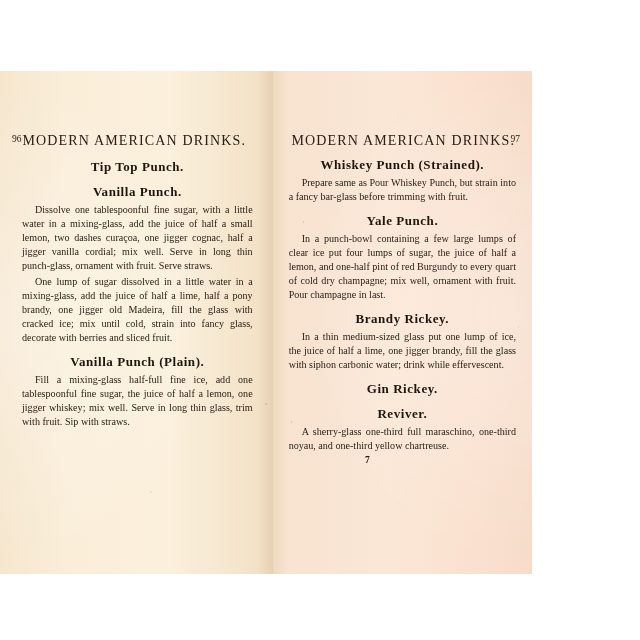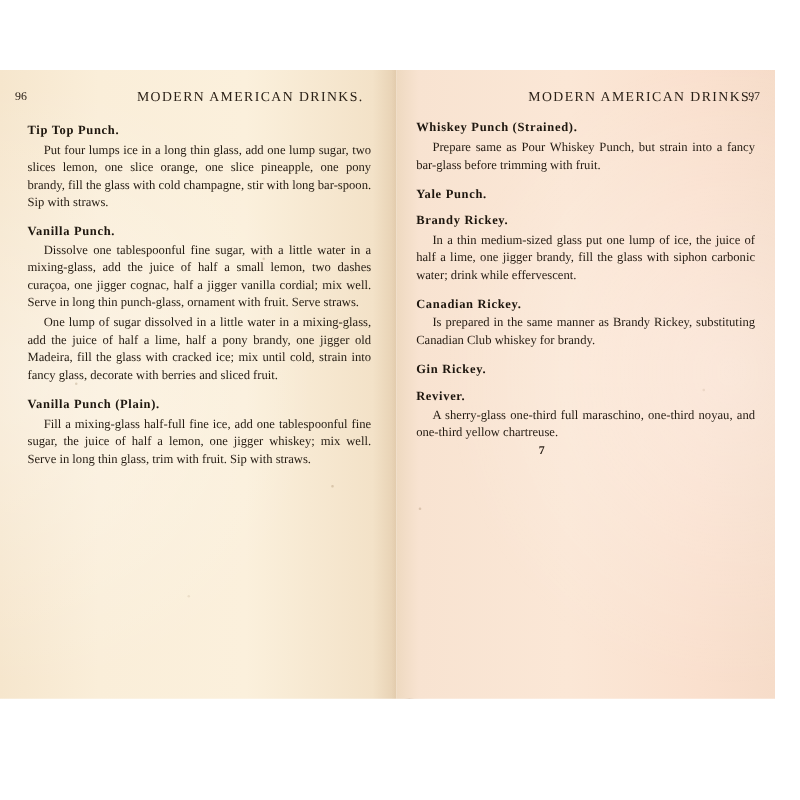--- a/index.html
+++ b/index.html
@@ -11,22 +11,22 @@
     width: 640px;
     height: 640px;
     overflow: hidden;
     font-family: "Liberation Serif", "DejaVu Serif", serif;
   }
 
   
   #book-spread {
     position: absolute;
     left: 0;
-    top: 56px;
-    width: 620px;
+    top: 71px;
+    width: 532px;
     height: 503px;
     display: flex;
     box-shadow: 0 0 0 0 transparent;
   }
 
   .page {
     position: relative;
     height: 100%;
     box-sizing: border-box;
     overflow: hidden;
@@ -89,45 +89,46 @@
   #stitch-upper { top: 328px; }
   #stitch-lower { top: 454px; }
 
   
   .running-head-row {
     position: relative;
     height: 17px;
     margin-bottom: 8px;
   }
   .running-head {
-    text-align: right;
-    font-size: 11px;
+    text-align: center;
+    font-size: 14px;
     letter-spacing: 1.15px;
     color: #2a2016;
     font-variant: small-caps;
     text-transform: uppercase;
     white-space: nowrap;
+    margin-top: 46px;
   }
   #left-head { padding-right: 6px; }
   #right-head { padding-left: 2px; }
 
   .folio {
     position: absolute;
     top: 1px;
     font-size: 9.5px;
     color: #2b2118;
     font-family: "Liberation Serif", serif;
   }
   #left-folio { left: -10px; }
   #right-folio { right: -4px; }
 
   .recipe-title {
-    text-align: left;
+    text-align: center;
     font-weight: bold;
-    font-size: 10px;
+    font-size: 13px;
     letter-spacing: 0.55px;
     color: #1d160e;
     margin: 10px 0 3px 0;
     line-height: 1.15;
   }
   .recipe-title.tight { margin-top: 7px; }
 
   .recipe-body {
     font-size: 10.1px;
     line-height: 14.0px;
@@ -163,21 +164,20 @@
 
   <div class="page" id="left-page">
 
     <div class="running-head-row">
       <div class="folio" id="left-folio">96</div>
       <div class="running-head" id="left-head">MODERN AMERICAN DRINKS.</div>
     </div>
 
     <div>
       <div class="recipe-title">Tip Top Punch.</div>
-      <p class="recipe-body">Put four lumps ice in a long thin glass, add one lump sugar, two slices lemon, one slice orange, one slice pineapple, one pony brandy, fill the glass with cold champagne, stir with long bar-spoon.  Sip with straws.</p>
     </div>
 
     <div>
       <div class="recipe-title">Vanilla Punch.</div>
       <p class="recipe-body">Dissolve one tablespoonful fine sugar, with a little water in a mixing-glass, add the juice of half a small lemon, two dashes curaçoa, one jigger cognac, half a jigger vanilla cordial; mix well. Serve in long thin punch-glass, ornament with fruit.  Serve straws.</p>
     </div>
 
     <div>
       <p class="recipe-body">One lump of sugar dissolved in a little water in a mixing-glass, add the juice of half a lime, half a pony brandy, one jigger old Madeira, fill the glass with cracked ice; mix until cold, strain into fancy glass, decorate with berries and sliced fruit.</p>
     </div>
@@ -206,31 +206,28 @@
       <div class="folio" id="right-folio">97</div>
     </div>
 
     <div>
       <div class="recipe-title tight">Whiskey Punch (Strained).</div>
       <p class="recipe-body">Prepare same as Pour Whiskey Punch, but strain into a fancy bar-glass before trimming with fruit.</p>
     </div>
 
     <div>
       <div class="recipe-title">Yale Punch.</div>
+      <p class="recipe-body">In a punch-bowl containing a few large lumps of clear ice put four lumps of sugar, the juice of half a lemon, and one-half pint of red Burgundy to every quart of cold dry champagne; mix well, ornament with fruit.   Pour champagne in last.</p>
     </div>
 
     <div>
       <div class="recipe-title">Brandy Rickey.</div>
       <p class="recipe-body">In a thin medium-sized glass put one lump of ice, the juice of half a lime, one jigger brandy, fill the glass with siphon carbonic water; drink while effervescent.</p>
     </div>
 
-    <div>
-      <div class="recipe-title">Canadian Rickey.</div>
-      <p class="recipe-body">Is prepared in the same manner as Brandy Rickey, substituting Canadian Club whiskey for brandy.</p>
-    </div>
 
     <div>
       <div class="recipe-title">Gin Rickey.</div>
     </div>
 
     <div>
       <div class="recipe-title">Reviver.</div>
       <p class="recipe-body">A sherry-glass one-third full maraschino, one-third noyau, and one-third yellow chartreuse.</p>
     </div>
 

